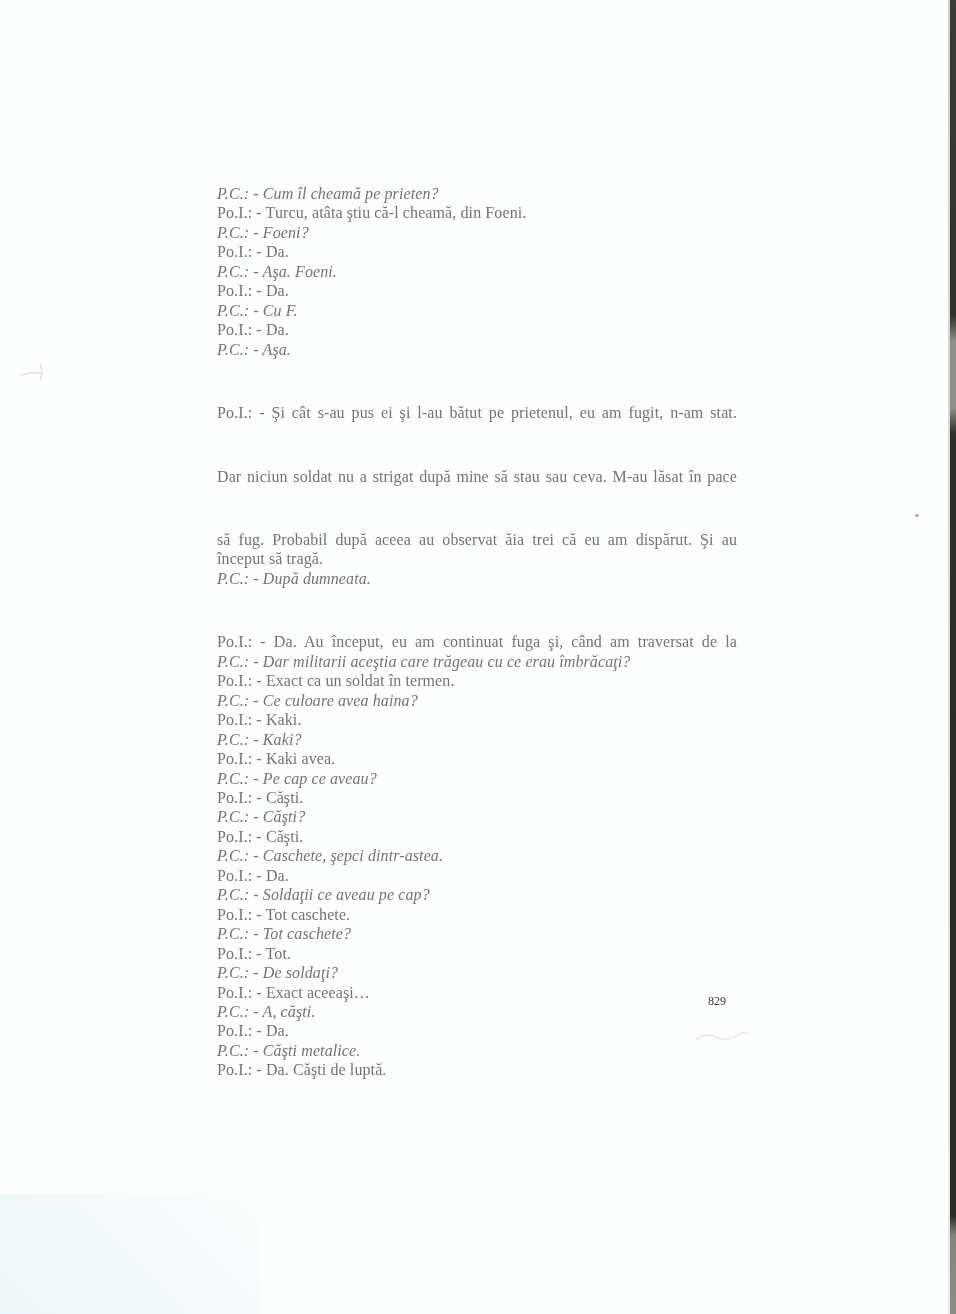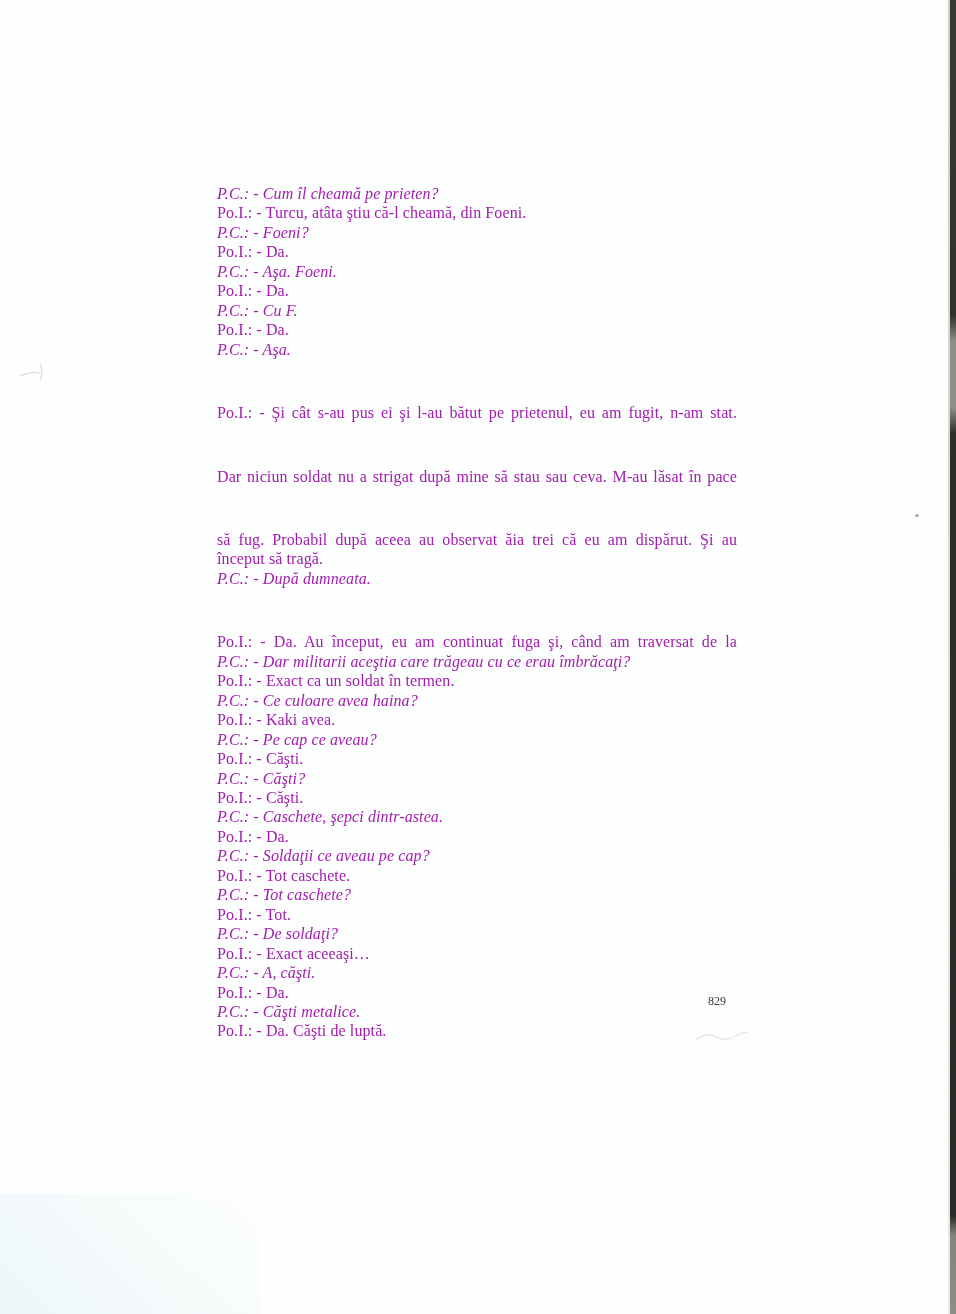--- a/index.html
+++ b/index.html
@@ -23,21 +23,21 @@
     background: linear-gradient(45deg, rgba(224,240,244,0.55), rgba(224,240,244,0));
     pointer-events: none;
   }
   .text-block {
     position: absolute;
     left: 217px;
     top: 184px;
     width: 520px;
     font-size: 16px;
     line-height: 19.45px;
-    color: #a21caf;
+    color: #737373;
     letter-spacing: 0.1px;
   }
   .line { text-align: left; }
   .line.it { font-style: italic; }
   .line.just {
     text-align: justify;
     text-align-last: justify;
     margin-top: 44px;
   }
   .page-number {
@@ -101,20 +101,22 @@
       <div class="line it">P.C.: - Aşa.</div>
       <div class="line just">Po.I.: - Şi cât s-au pus ei şi l-au bătut pe prietenul, eu am fugit, n-am stat.</div>
       <div class="line just">Dar niciun soldat nu a strigat după mine să stau sau ceva. M-au lăsat în pace</div>
       <div class="line just">să fug. Probabil după aceea au observat ăia trei că eu am dispărut. Şi au</div>
       <div class="line">început să tragă.</div>
       <div class="line it">P.C.: - După dumneata.</div>
       <div class="line just">Po.I.: - Da. Au început, eu am continuat fuga şi, când am traversat de la</div>
       <div class="line it">P.C.: - Dar militarii aceştia care trăgeau cu ce erau îmbrăcaţi?</div>
       <div class="line">Po.I.: - Exact ca un soldat în termen.</div>
       <div class="line it">P.C.: - Ce culoare avea haina?</div>
+      <div class="line">Po.I.: - Kaki.</div>
+      <div class="line it">P.C.: - Kaki?</div>
       <div class="line">Po.I.: - Kaki avea.</div>
       <div class="line it">P.C.: - Pe cap ce aveau?</div>
       <div class="line">Po.I.: - Căşti.</div>
       <div class="line it">P.C.: - Căşti?</div>
       <div class="line">Po.I.: - Căşti.</div>
       <div class="line it">P.C.: - Caschete, şepci dintr-astea.</div>
       <div class="line">Po.I.: - Da.</div>
       <div class="line it">P.C.: - Soldaţii ce aveau pe cap?</div>
       <div class="line">Po.I.: - Tot caschete.</div>
       <div class="line it">P.C.: - Tot caschete?</div>

